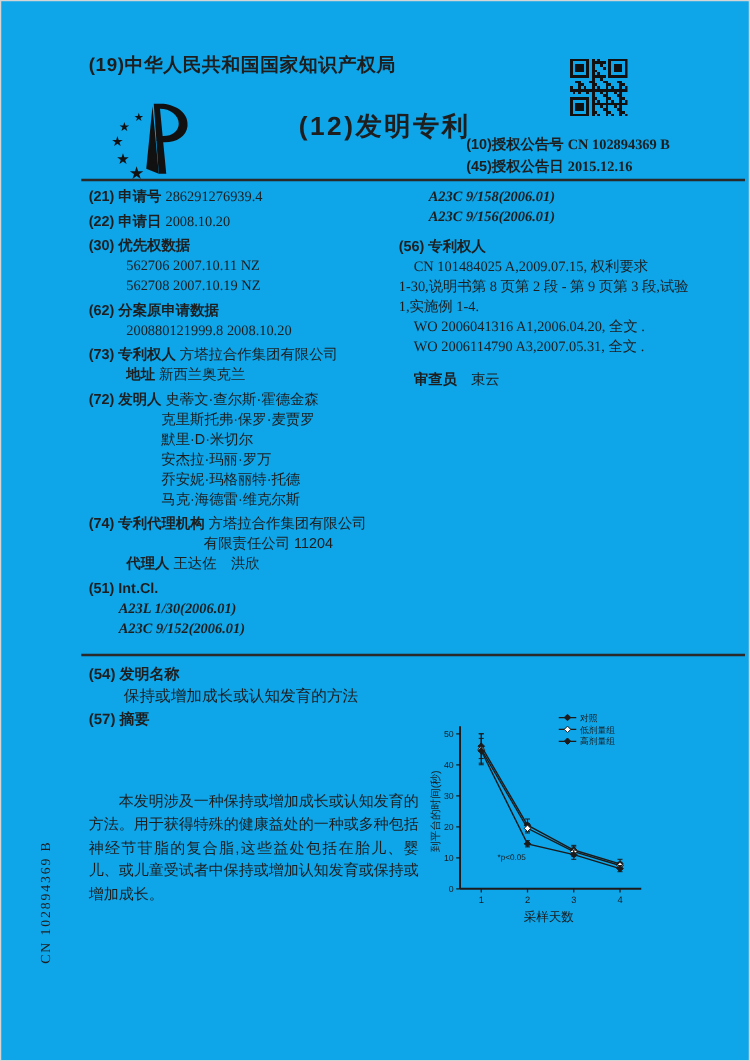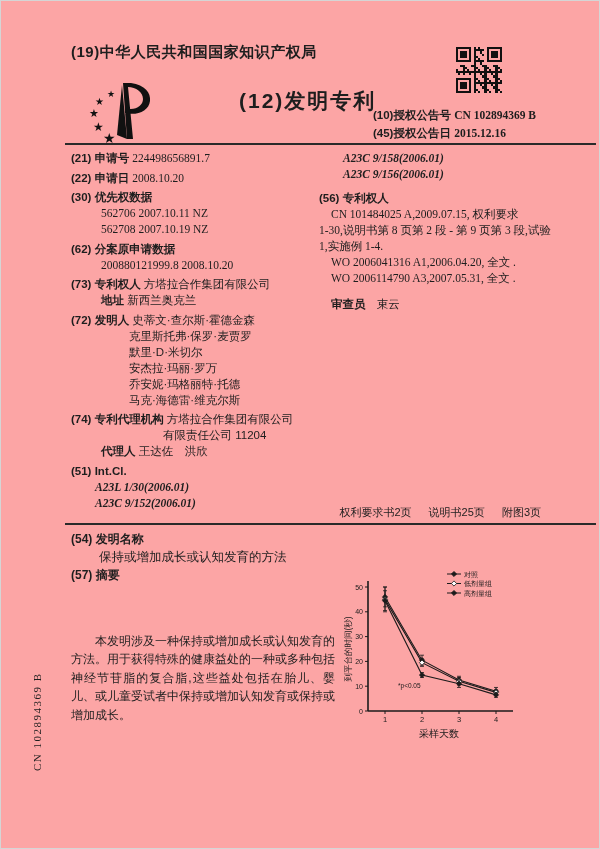--- a/index.html
+++ b/index.html
@@ -1,17 +1,17 @@
 <!DOCTYPE html>
 <html><head>
 <meta charset="utf-8">
 <style>
   html,body{margin:0;padding:0;background:#e9e9e9;}
   .page{
-    position:relative;width:600px;height:849px;background:#fca5a5;
+    position:relative;width:600px;height:849px;background:#0ea5e9;
     border:1px solid #d5d5d5;box-sizing:border-box;overflow:hidden;
     font-family:"Liberation Sans","DejaVu Sans",sans-serif;color:#1e1e1e;
   }
   .abs{position:absolute;}
   .office-line{left:70px;top:42px;font-size:15px;font-weight:bold;letter-spacing:.5px;}
   .doc-type{left:238px;top:86px;font-size:21px;font-weight:bold;letter-spacing:2px;}
   .pub-line{left:372px;font-size:11.5px;white-space:nowrap;}
   .pub-line .lbl{font-weight:bold;}
   .pub-line .val{font-family:"Liberation Serif","DejaVu Serif",serif;font-weight:bold;}
   .rule{left:64px;width:531px;height:2px;background:#2a2a2a;}
@@ -300,21 +300,21 @@
     <span class="lbl">(45)授权公告日</span>
     <span class="val">2015.12.16</span>
   </div>
 
   <div class="abs rule" style="top:142px;"></div>
 
   <div class="abs col col-left">
     <div class="grp">
       <span class="tag">(21)</span>
       <span class="fldlbl">申请号</span>
-      <span class="val">224498656891.7</span>
+      <span class="val">286291276939.4</span>
     </div>
     <div class="grp">
       <span class="tag">(22)</span>
       <span class="fldlbl">申请日</span>
       <span class="val">2008.10.20</span>
     </div>
     <div class="grp">
       <div><span class="tag">(30)</span>
         <span class="fldlbl">优先权数据</span></div>
       <div class="ind1 val">562706 2007.10.11 NZ</div>
@@ -371,25 +371,20 @@
       <div class="val">1,实施例 1-4.</div>
       <div class="ind3 val">WO 2006041316 A1,2006.04.20, 全文 .</div>
       <div class="ind3 val">WO 2006114790 A3,2007.05.31, 全文 .</div>
     </div>
     <div class="grp" style="margin-top:10px;padding-left:12px;">
       <span class="fldlbl">审查员</span>
       <span style="margin-left:8px;">束云</span>
     </div>
   </div>
 
-  <div class="abs pages-info">
-    <span>权利要求书2页</span>
-    <span>说明书25页</span>
-    <span>附图3页</span>
-  </div>
 
   <div class="abs rule" style="top:522px;"></div>
 
   <div class="abs sec54">
     <span>(54)</span>
     <span>发明名称</span>
   </div>
   <div class="abs title-line">保持或增加成长或认知发育的方法</div>
   <div class="abs sec57">
     <span>(57)</span>

